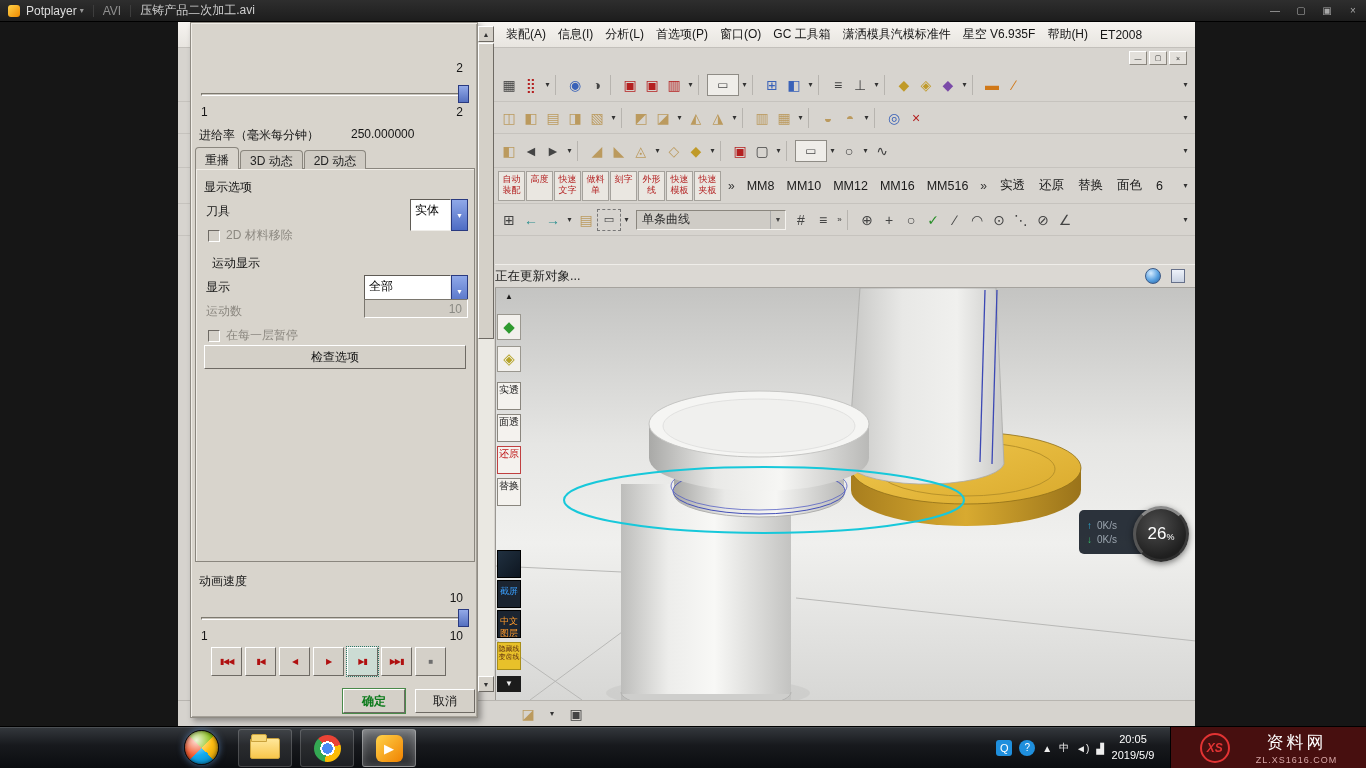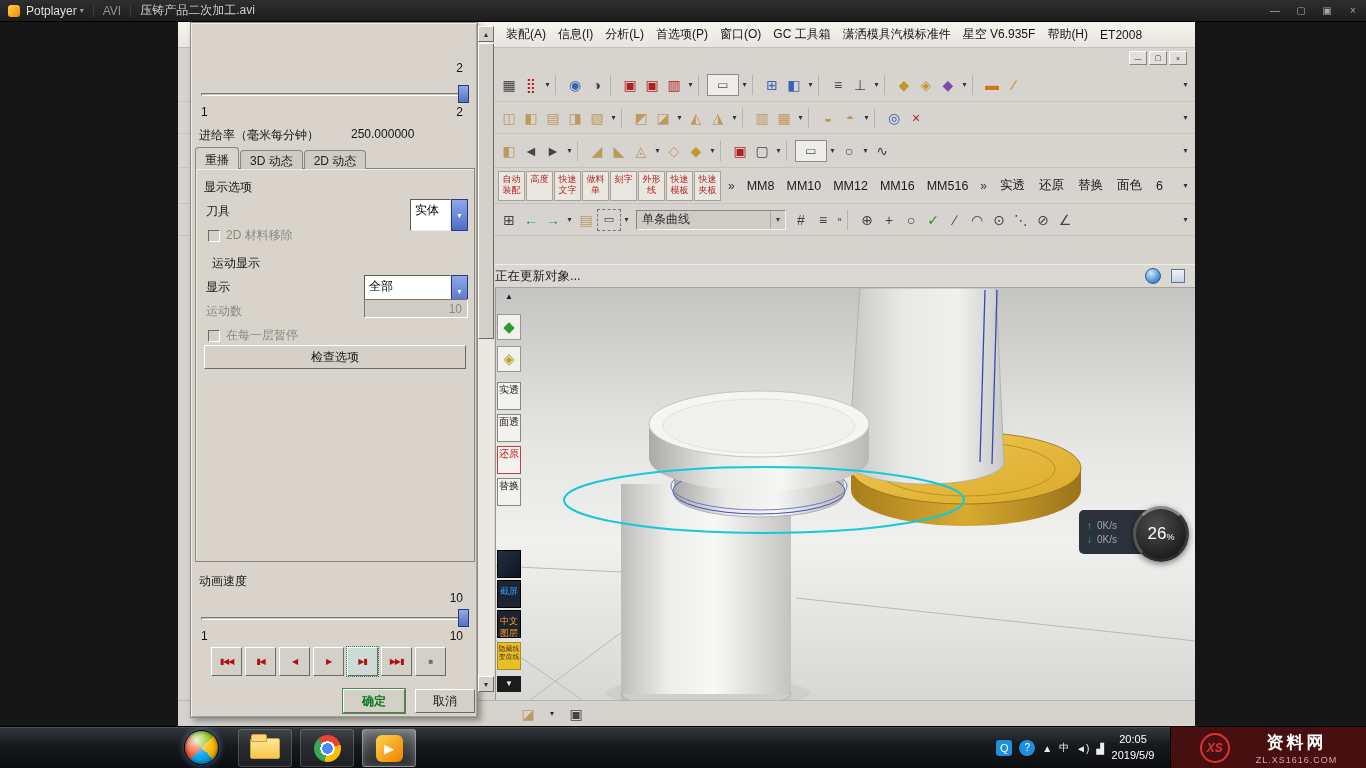--- a/index.html
+++ b/index.html
@@ -144,21 +144,21 @@
 .chrome{width:27px;height:27px;border-radius:50%;background:radial-gradient(circle,#4a8af4 0 27%,#fff 27% 38%,rgba(255,255,255,0) 38%),conic-gradient(from -45deg,#ea4335 0 33%,#fbbc05 0 66%,#34a853 0)}
 .ppico{width:27px;height:27px;border-radius:6px;background:linear-gradient(135deg,#ffd24a,#f08200);display:flex;align-items:center;justify-content:center;color:#fff;font-size:13px}
 .tray{position:absolute;right:262px;top:0;height:42px;display:flex;align-items:center;gap:7px}
 .t-blue{background:#1f8fdd;color:#fff;border-radius:3px;width:16px;height:16px;font-size:11px;text-align:center;line-height:16px}
 .t-blue-round{background:#1f8fdd;color:#fff;border-radius:50%;width:16px;height:16px;font-size:10px;text-align:center;line-height:16px}
 .t-plain{color:#eee;font-size:10px}
 .clock{position:absolute;right:204px;top:5px;width:58px;color:#fff;font-size:11px;text-align:center;line-height:1.45}
 .wm{position:absolute;right:0;top:0;width:196px;height:42px;background:#470f0f;border-left:1px solid #000;display:flex;align-items:center;justify-content:center;gap:26px}
 .wm-logo{width:30px;height:30px;border-radius:50%;border:2px solid #e23333;color:#e23333;font-size:12px;font-weight:bold;font-style:italic;display:flex;align-items:center;justify-content:center}
 .wm-col{display:flex;flex-direction:column;align-items:center}
-.wm-site{color:#fff;font-size:17px;font-weight:bold;letter-spacing:3px}
+.wm-site{color:#fff;font-size:17px;font-weight:normal;letter-spacing:3px}
 .wm-url{color:#d8a8a8;font-size:9px;margin-top:1px;letter-spacing:1px}
 </style>
 </head>
 <body>
 
 <div id="screen">
 
   <div id="pp-titlebar">
     <span class="pp-logo"></span>
     <span class="pp-app">Potplayer</span>

